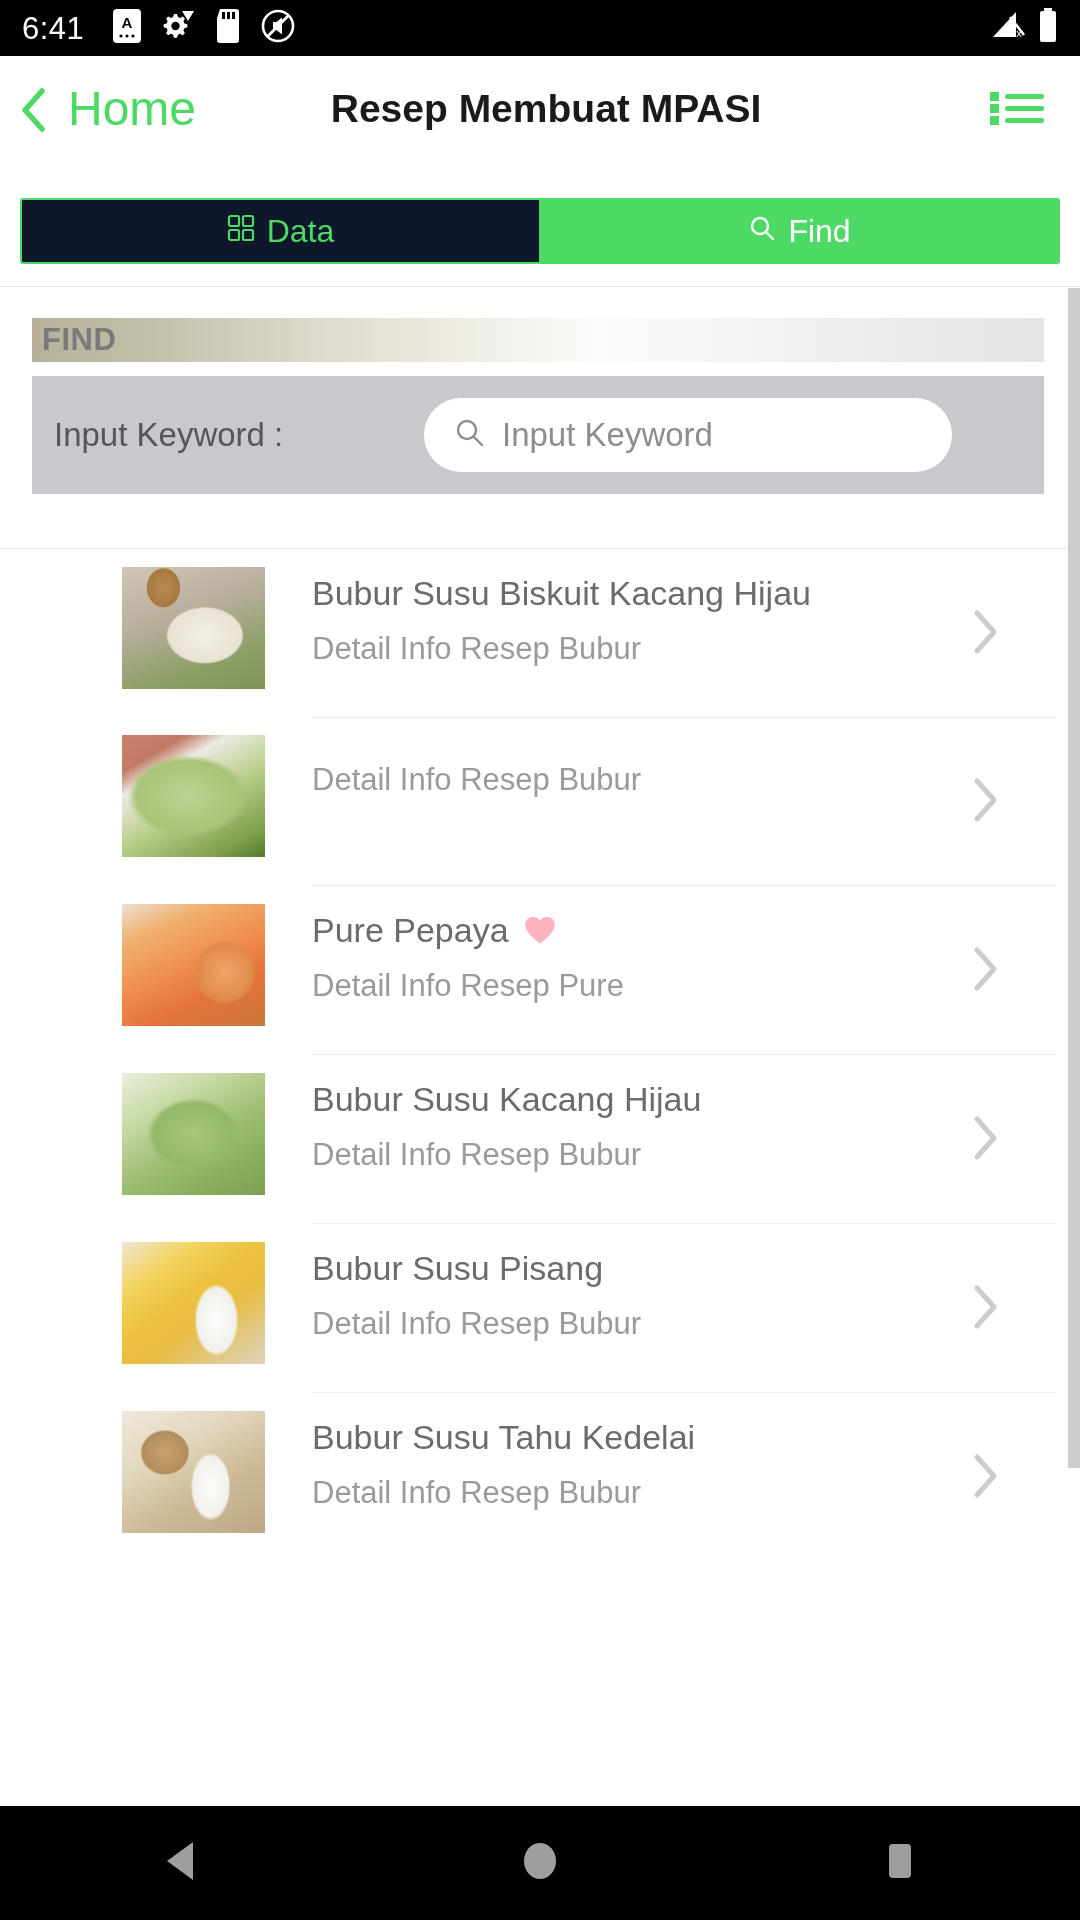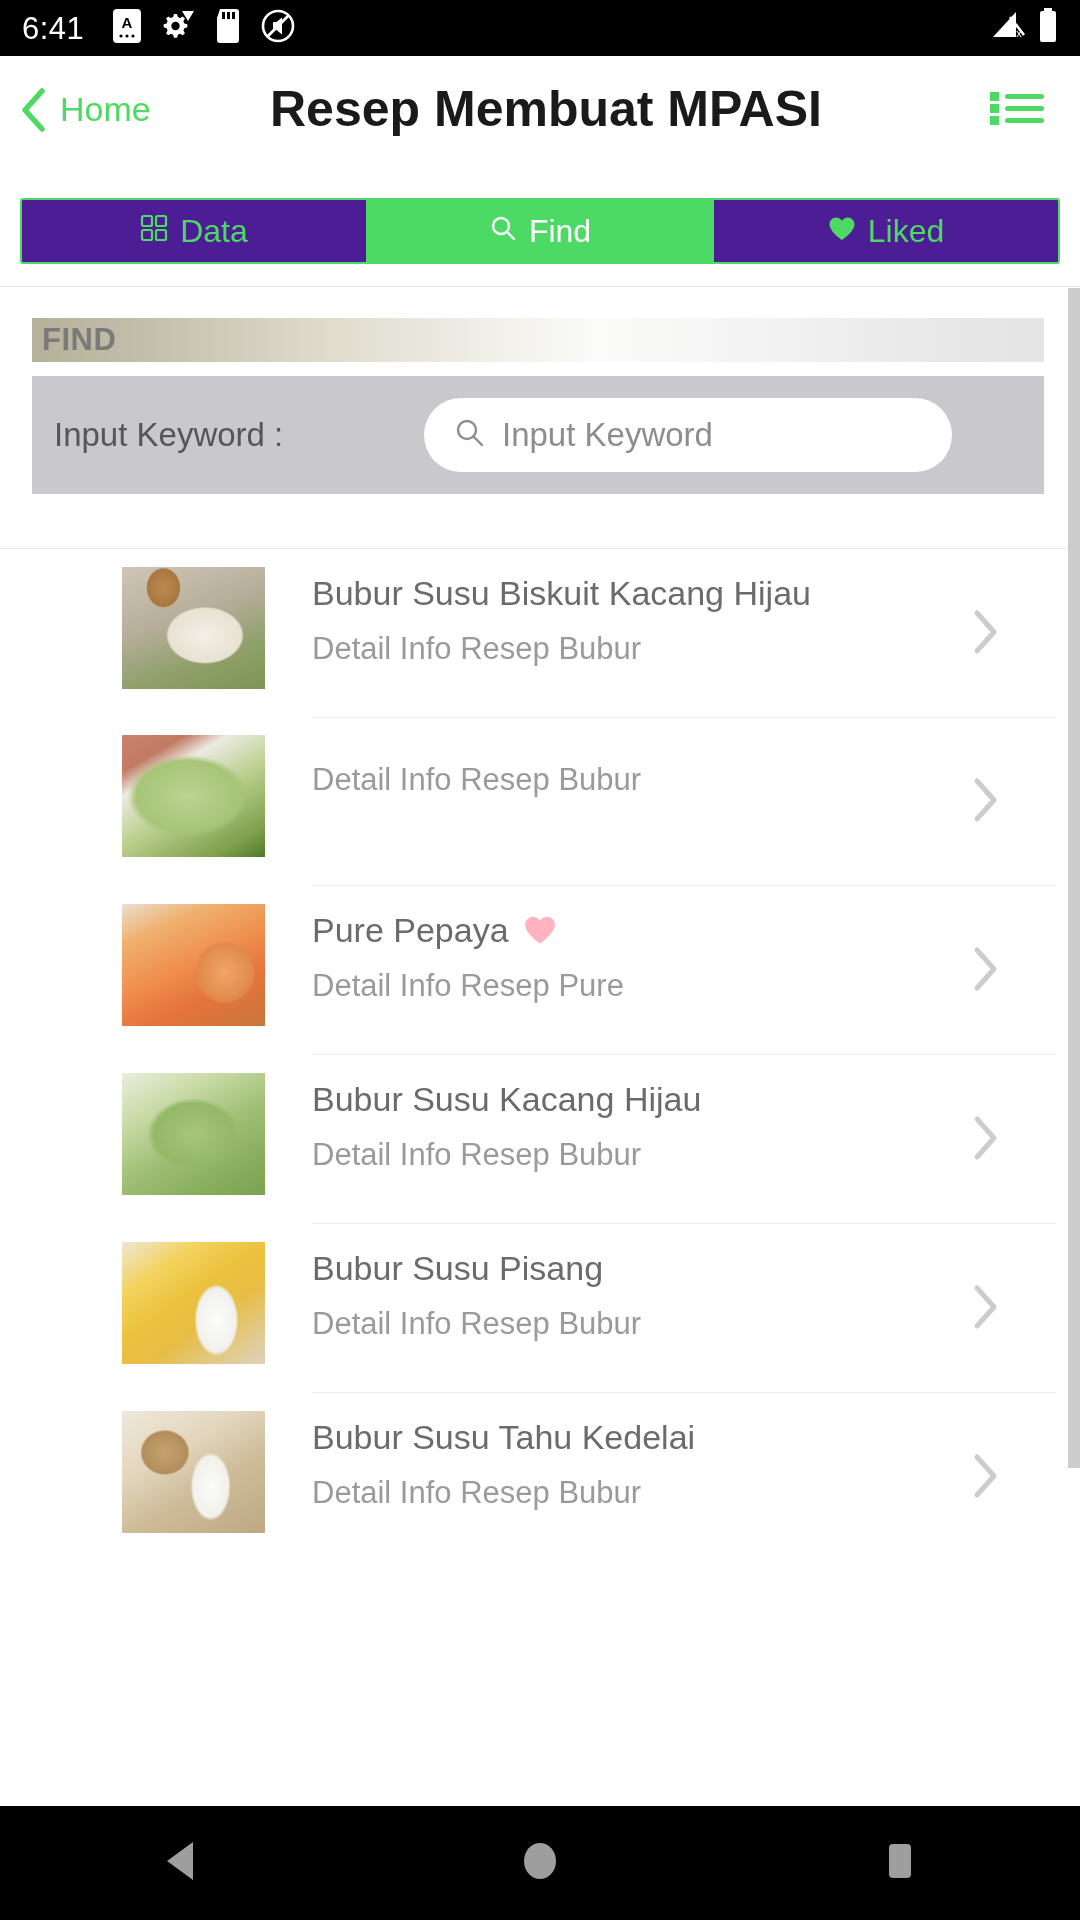--- a/index.html
+++ b/index.html
@@ -27,43 +27,44 @@
   .header{
     position:absolute; top:56px; left:0; width:1080px; height:106px;
     background:#fff; display:flex; align-items:center;
   }
   .hdr-back{
     display:flex; align-items:center; gap:14px;
     padding-left:20px; cursor:pointer;
   }
   .chev-back{ width:26px; height:42px; display:block; }
   .hdr-back-label{
-    font-size:34px; color:#4CD964; line-height:1;
+    font-size:48px; color:#4CD964; line-height:1;
     font-family:"Liberation Sans", sans-serif;
+    margin-left:8px;
   }
   .hdr-title{
     position:absolute; left:12px; right:0; text-align:center;
-    font-size:50px; font-weight:bold; color:#1a1a1a;
+    font-size:39px; font-weight:bold; color:#1a1a1a;
     pointer-events:none;
   }
   .hdr-menu{
     margin-left:auto; padding-right:34px; position:relative; z-index:2;
     cursor:pointer; display:flex; align-items:center;
   }
 
   
   .segment{
     position:absolute; top:198px; left:20px;
     width:1040px; height:66px;
     border:2px solid #4CD964; border-radius:3px;
     display:flex; overflow:hidden;
   }
   .seg-btn{
     flex:1; display:flex; align-items:center; justify-content:center;
-    gap:12px; font-size:32px; color:#4CD964; background:#4c1d95;
+    gap:12px; font-size:32px; color:#4CD964; background:#0f172a;
     cursor:pointer; user-select:none;
     border-right:2px solid #4CD964;
   }
   .seg-btn:last-child{ border-right:none; }
   .seg-btn.active{ background:#4CD964; color:#fff; }
   .seg-label{ line-height:1; }
 
   
   .content{
     position:absolute; top:286px; left:0; width:1080px; height:1520px;
@@ -292,28 +293,20 @@
     <div class="seg-btn active">
       <span>
         <svg width="28" height="28" viewBox="0 0 28 28">
           <circle cx="12" cy="12" r="8" fill="none" stroke="#ffffff" stroke-width="2.4"></circle>
           <line x1="18" y1="18" x2="25" y2="25" stroke="#ffffff" stroke-width="2.4" stroke-linecap="round"></line>
         </svg>
       </span>
       <span class="seg-label">Find</span>
     </div>
 
-    <div class="seg-btn">
-      <span>
-        <svg width="28" height="26" viewBox="0 0 28 26">
-          <path d="M14 24 C14 24 1.5 15.5 1.5 8.2 C1.5 4.2 4.6 1.4 8.2 1.4 C10.7 1.4 12.8 2.8 14 4.8 C15.2 2.8 17.3 1.4 19.8 1.4 C23.4 1.4 26.5 4.2 26.5 8.2 C26.5 15.5 14 24 14 24 Z" fill="#4CD964"></path>
-        </svg>
-      </span>
-      <span class="seg-label">Liked</span>
-    </div>
   </div>
 
   <div class="content">
     <div class="content-top-border"></div>
 
     <div class="scroll-track">
       <div class="scroll-thumb"></div>
     </div>
 
     <div class="find-bar">

